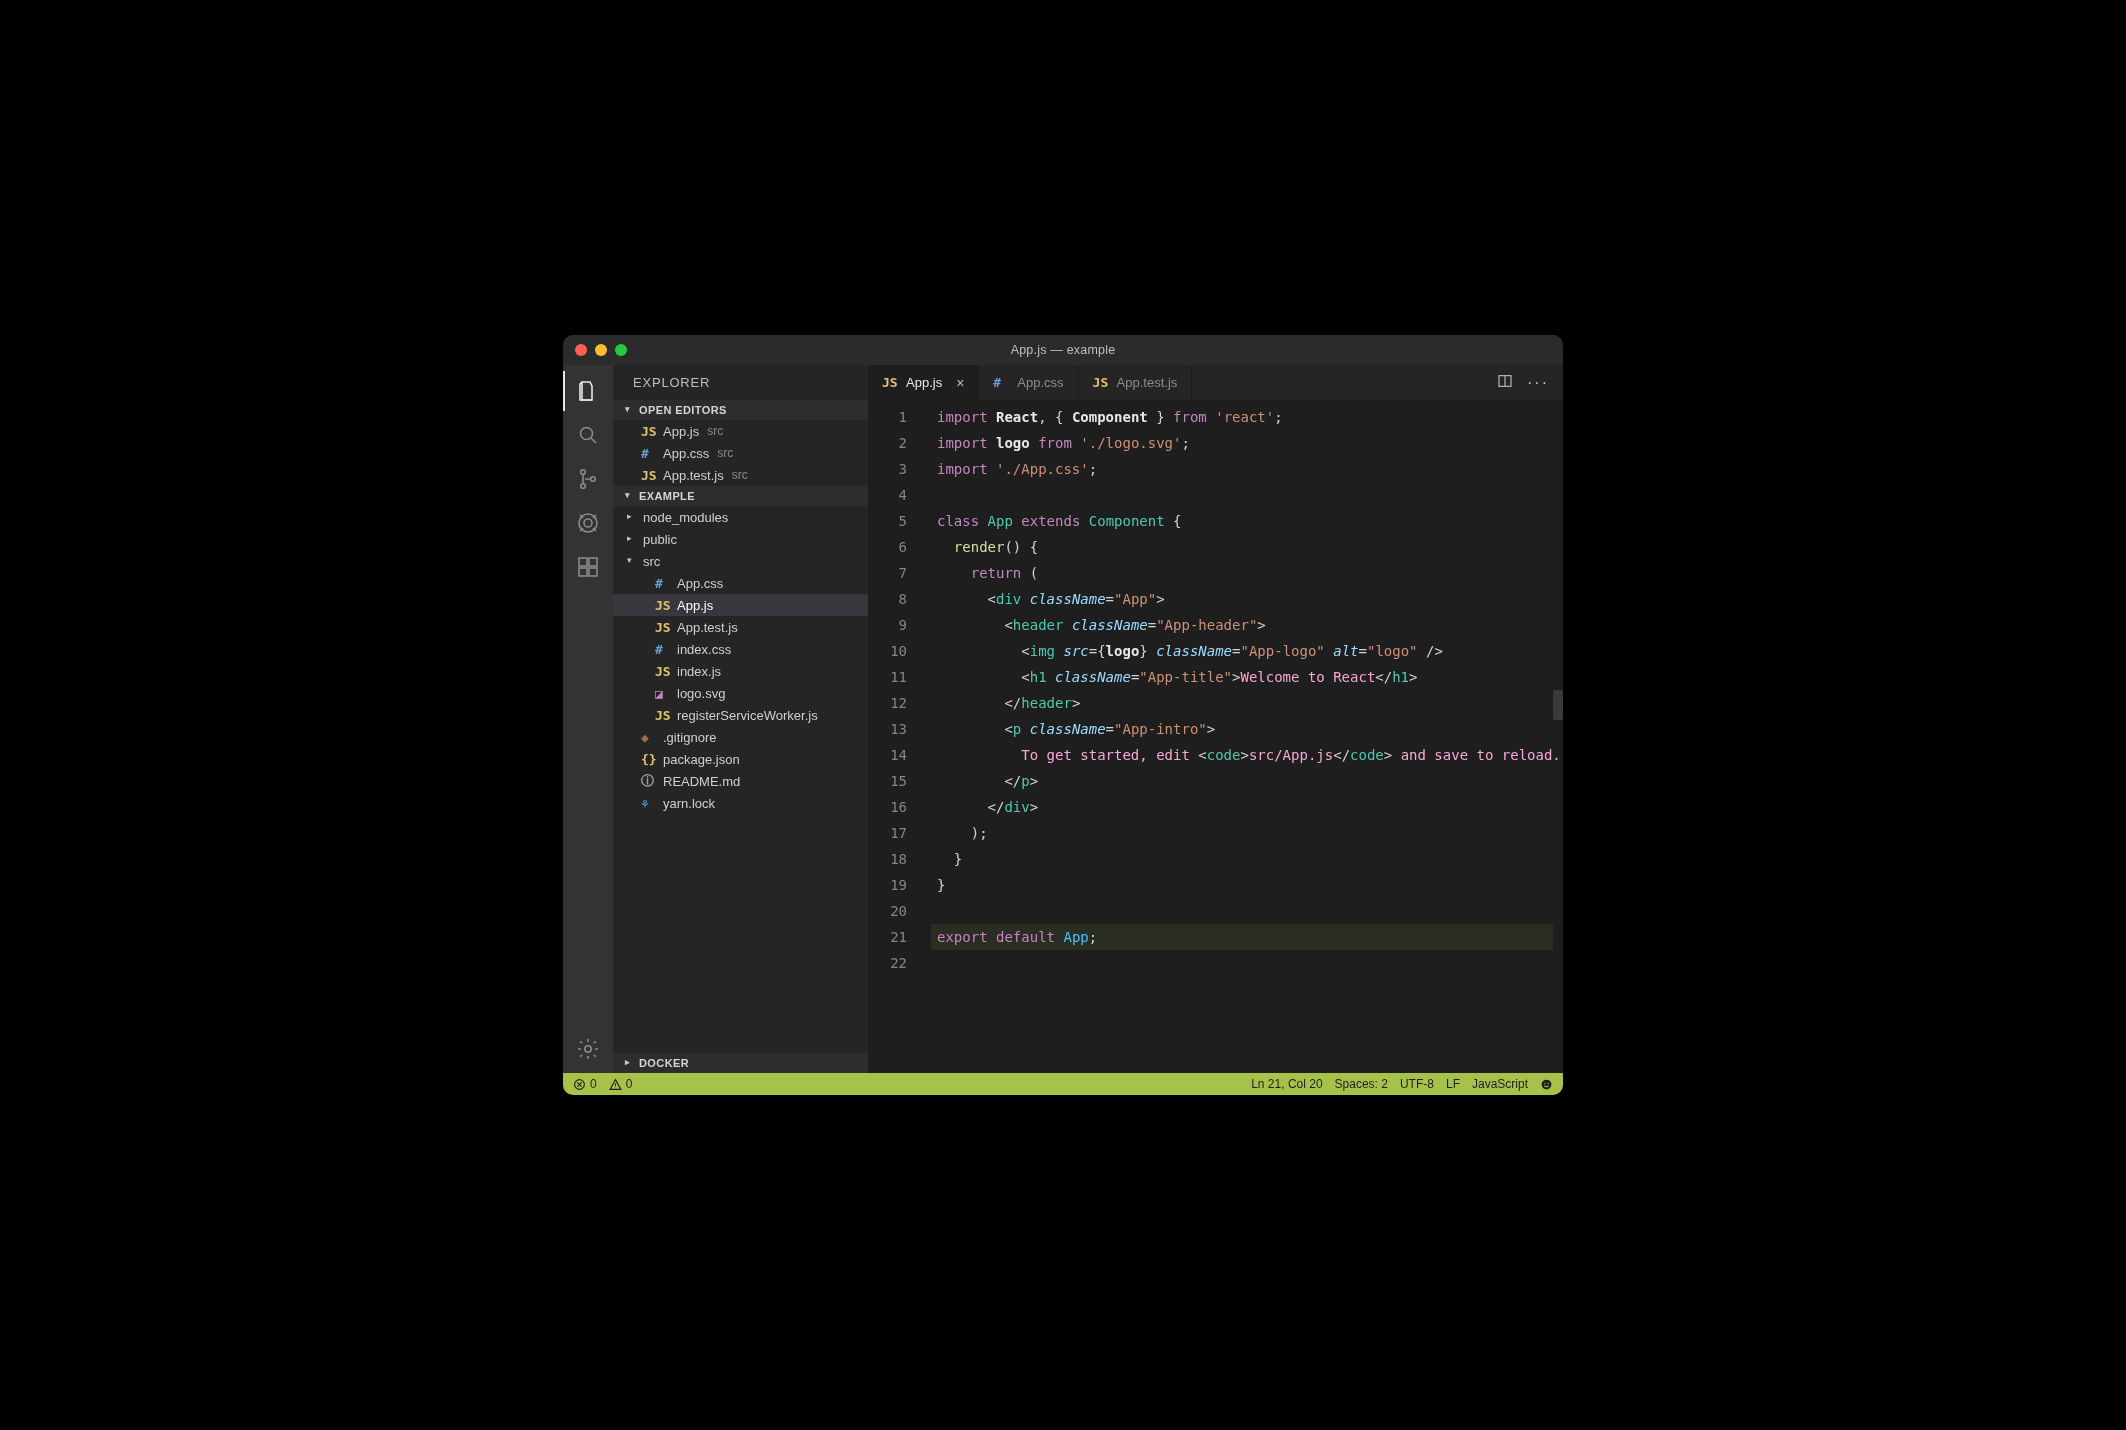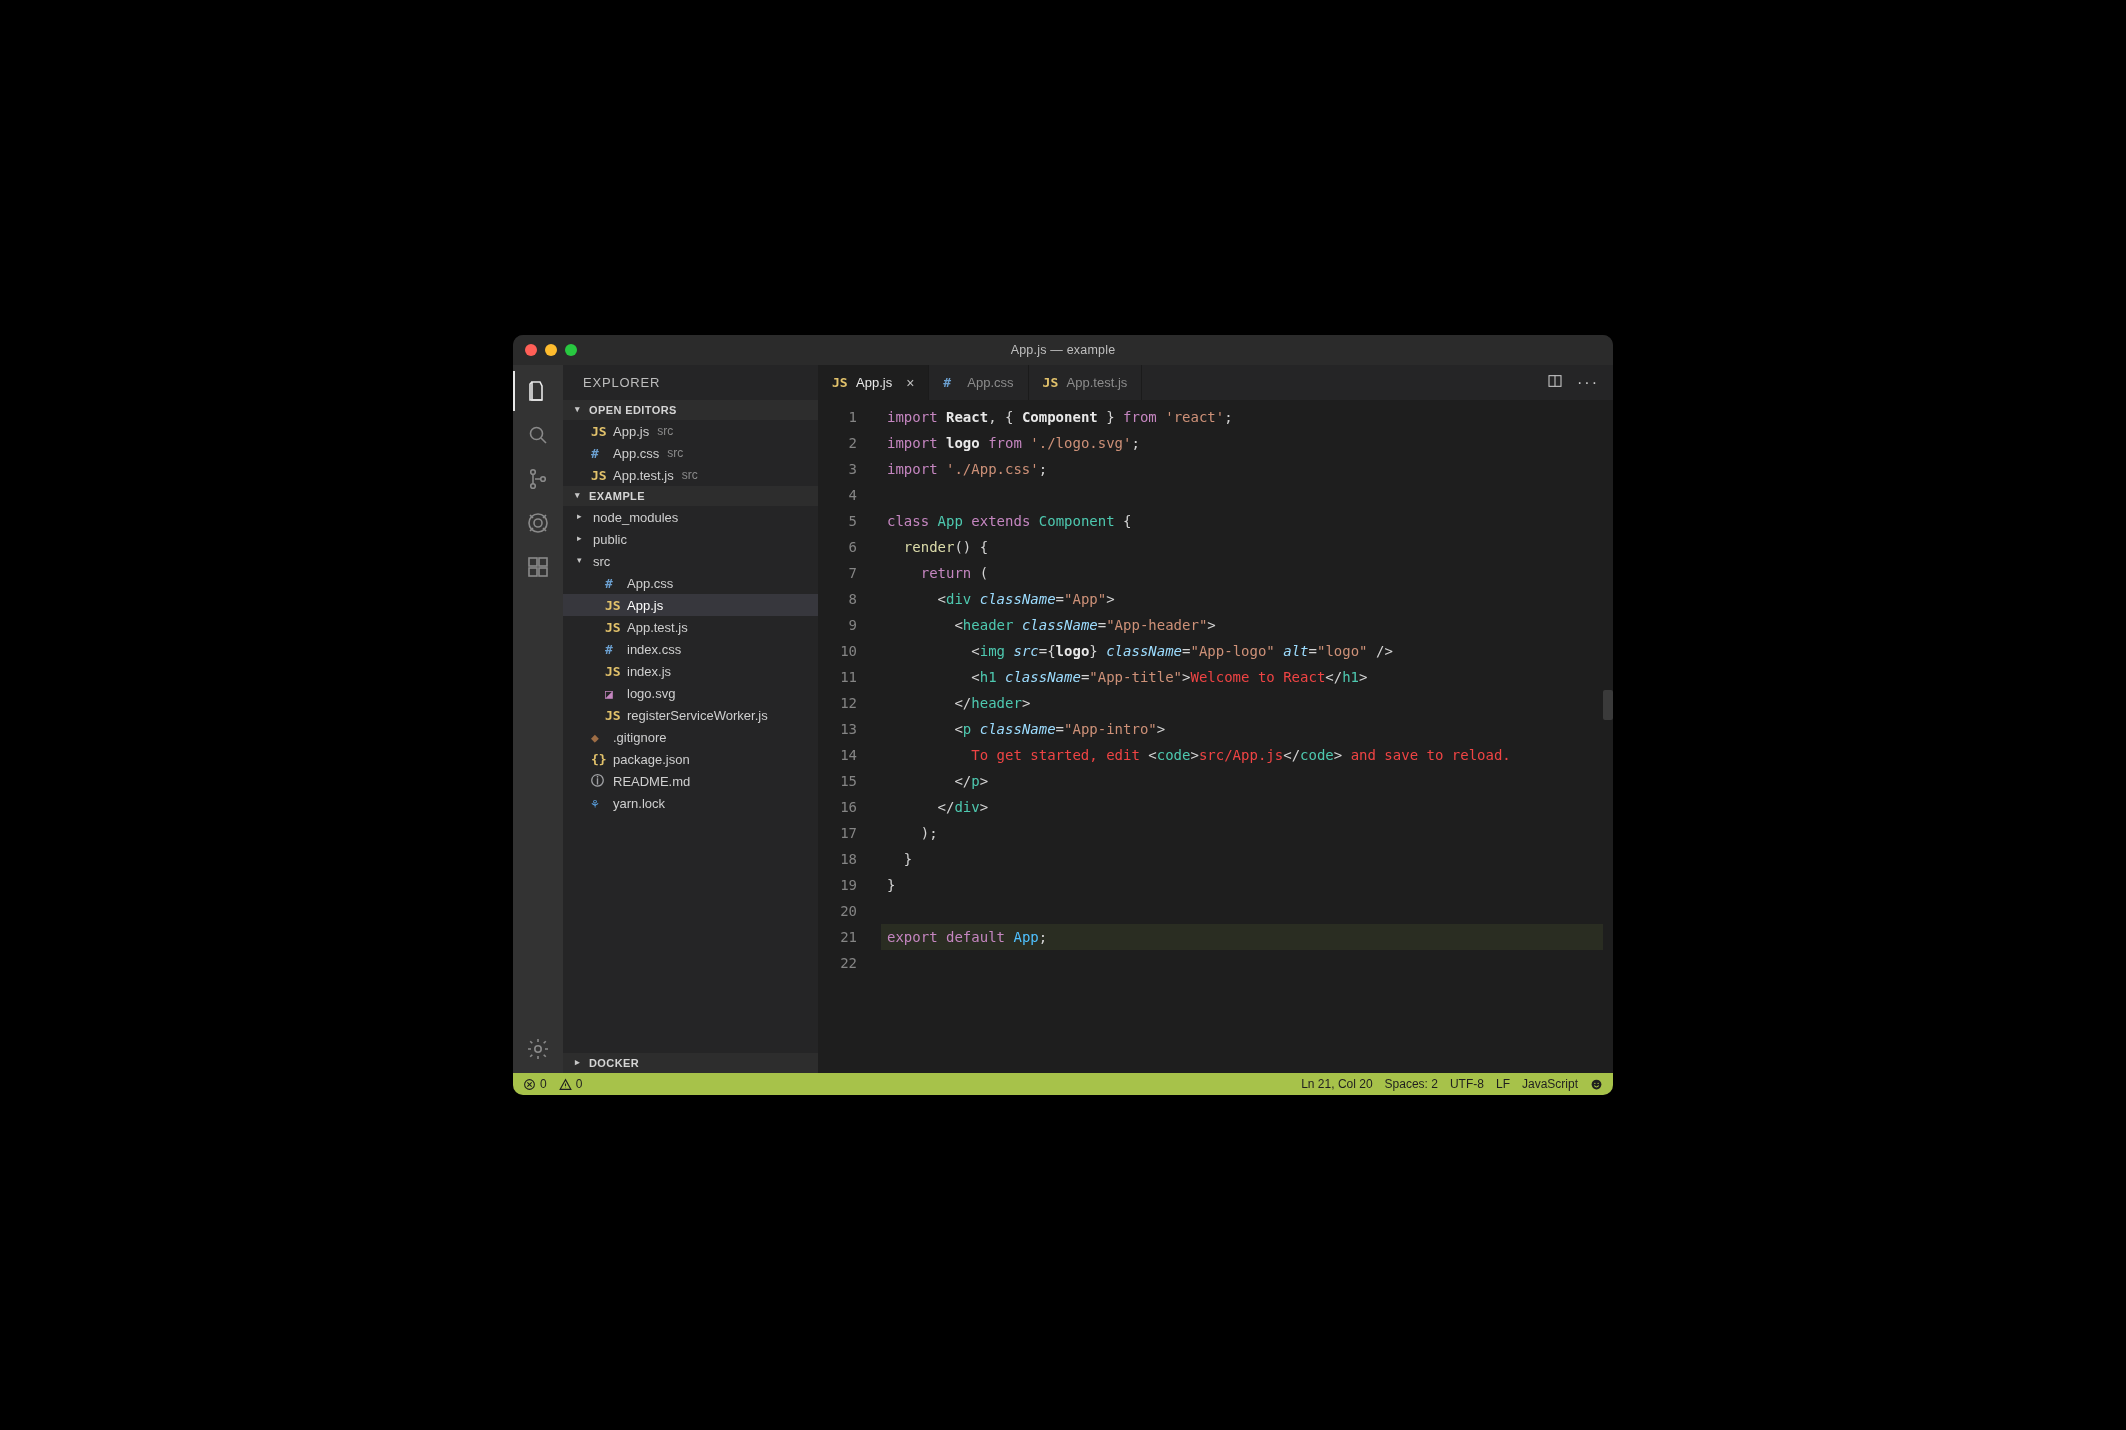--- a/index.html
+++ b/index.html
@@ -1,20 +1,20 @@
 <!DOCTYPE html>
 <html><head>
 <meta charset="utf-8">
 <style>
   * { margin: 0; padding: 0; box-sizing: border-box; }
   html, body { width: 100%; height: 100%; background: #000; }
   body { font-family: -apple-system, "SF Pro Text", "Helvetica Neue", Arial, sans-serif; display: flex; align-items: center; justify-content: center; }
 
   .window {
-    width: 1100px; height: 760px; background: #1e1e1e; border-radius: 10px; overflow: hidden; display: flex; flex-direction: column; box-shadow: 0 10px 60px rgba(0,0,0,.6);
+    width: 1000px; height: 760px; background: #1e1e1e; border-radius: 10px; overflow: hidden; display: flex; flex-direction: column; box-shadow: 0 10px 60px rgba(0,0,0,.6);
   }
 
   
   .titlebar { height: 30px; background: #2b2b2b; display: flex; align-items: center; padding: 0 12px; position: relative; }
   .traffic { display: flex; gap: 8px; }
   .dot { width: 12px; height: 12px; border-radius: 50%; }
   .dot.red { background: #ff5f57; }
   .dot.yellow { background: #febc2e; }
   .dot.green { background: #28c840; }
   .title { position: absolute; left: 50%; transform: translateX(-50%); color: #bfbfbf; font-size: 12.5px; letter-spacing: .2px; }
@@ -63,21 +63,21 @@
 
   .codewrap { flex:1; display:flex; min-height:0; overflow:hidden; position:relative; }
   .gutter { width: 55px; background: #1e1e1e; color: #858585; font-family: "SFMono-Regular", Menlo, Consolas, monospace; font-size: 14px; text-align: right; padding: 4px 16px 0 0; line-height: 26px; user-select: none; }
   .code { flex:1; font-family: "SFMono-Regular", Menlo, Consolas, monospace; font-size: 14px; line-height: 26px; padding: 4px 0 0 6px; color: #d4d4d4; white-space: pre; overflow:auto; position:relative;margin-left:8px; }
   .hl-line { position:absolute; left:0; right:0; height:26px; background:#2a2d22; z-index:0; }
   .code .ln { position: relative; z-index:1; }
   .scrollbar-overview { position:absolute; right:0; top:0; width:10px; height:100%; background:#1e1e1e; }
   .scrollbar-overview .thumb { position:absolute; left:0; width:10px; background:#3a3a3a; border-radius:2px; }
 
   .kw { color:#c586c0; }
-  .ident { color:#ef4444; }
+  .ident { color:#f9a8d4; }
   .type, .fn { color:#dcdcaa; }
   .cls { color:#4ec9b0; }
   .str { color:#ce9178; }
   .tag { color:#4ec9b0; }
   .attr { color:#9cdcfe;font-style:italic; }
   .punct { color:#d4d4d4; }
   .name { color:#e8e8e8; font-weight:600; }
   .tcol { color:#4fc1ff; }
 
   

